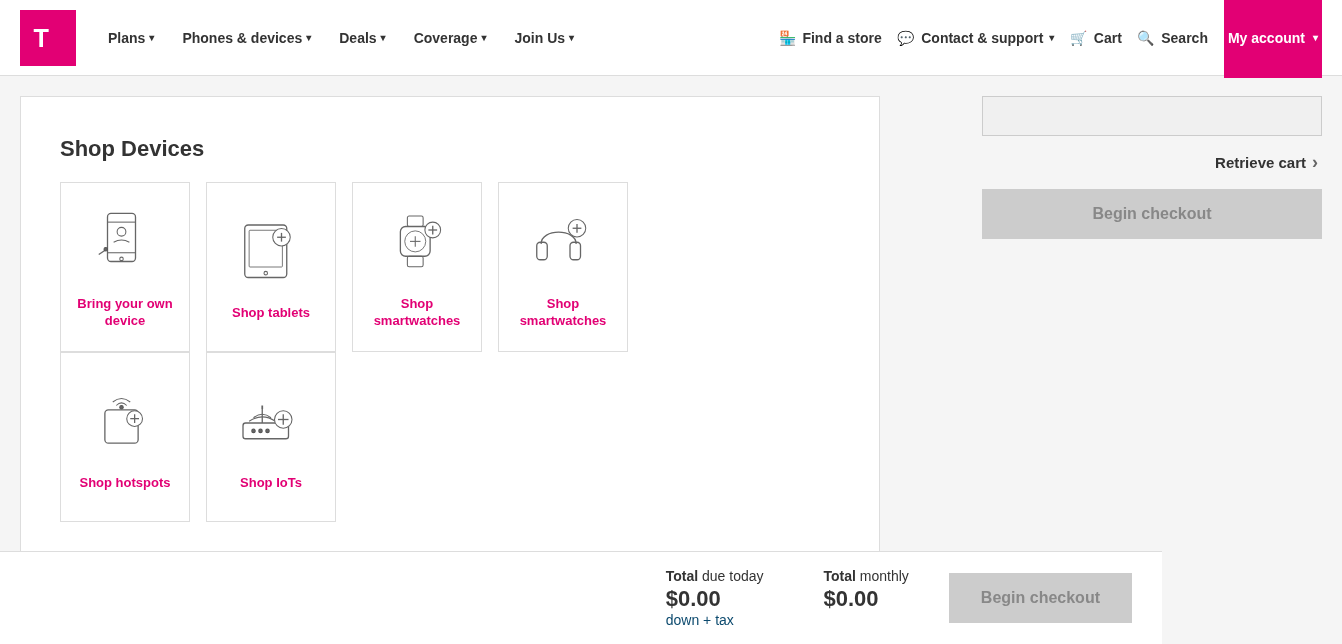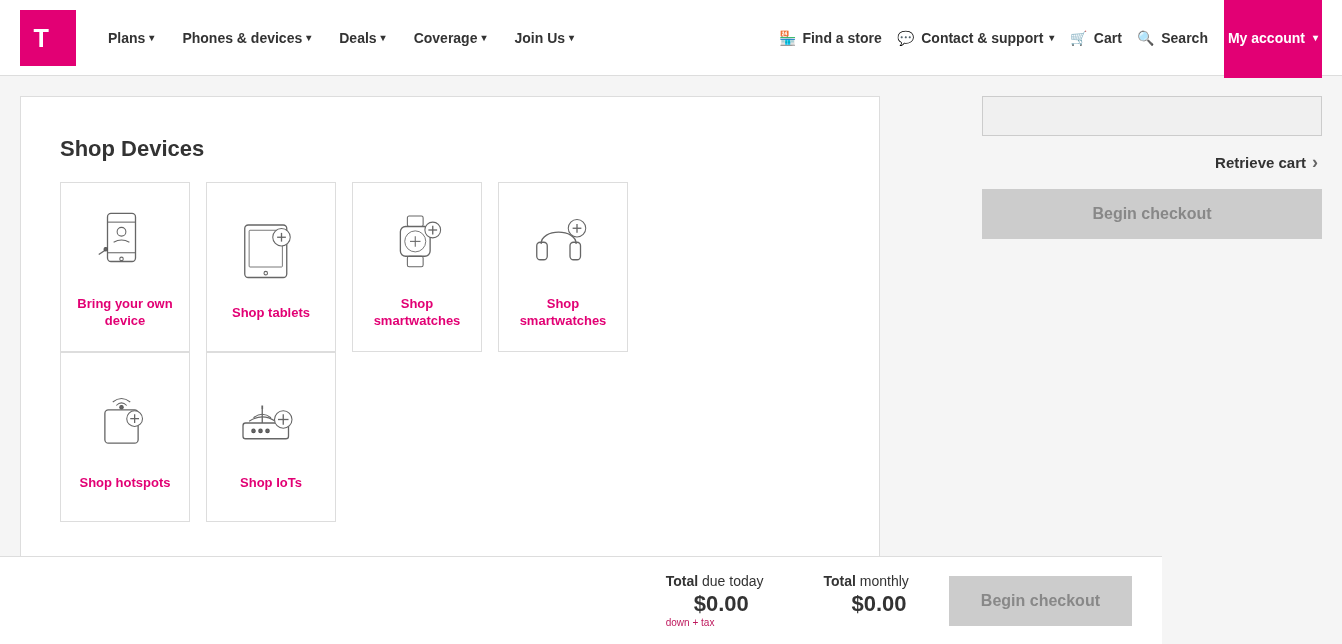--- a/index.html
+++ b/index.html
@@ -197,25 +197,24 @@
     .footer-total-label {
       font-size: 14px;
       color: #333;
       margin-bottom: 2px;
     }
     .footer-total-label strong { font-weight: 700; }
     .footer-total-amount {
       font-size: 22px;
       font-weight: 700;
       color: #333;
-      margin-left: 28px;
     }
     .footer-subtotal {
-      font-size: 10px;
-      color: #be185d;
+      font-size: 14px;
+      color: #0c4a6e;
     }
     .footer-checkout-btn {
       background: #ccc;
       color: #888;
       padding: 16px 32px;
       font-size: 16px;
       font-weight: 700;
       border: none;
       cursor: not-allowed;
       white-space: nowrap;

